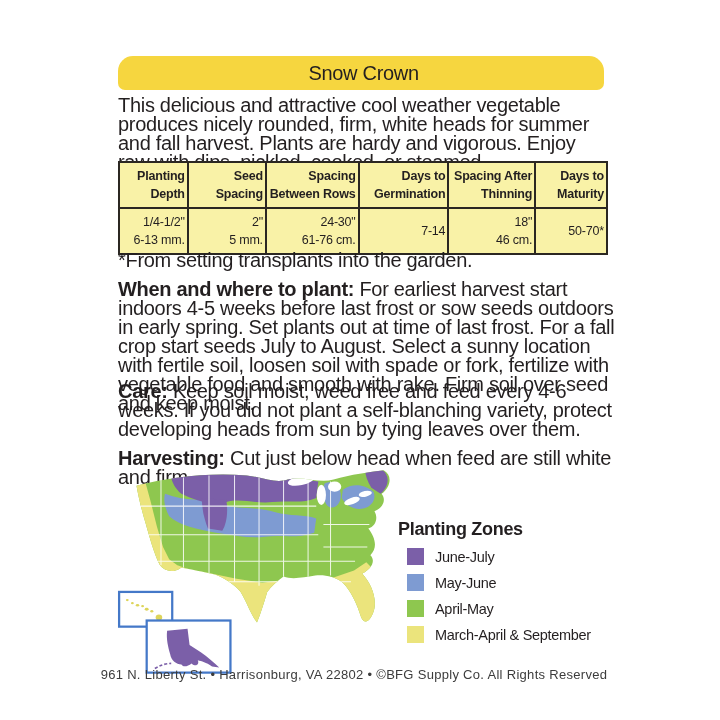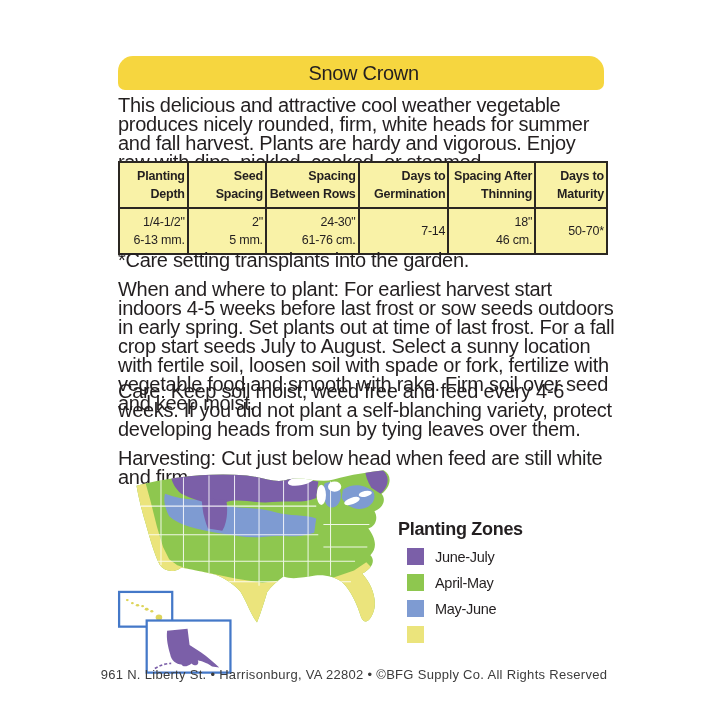--- a/index.html
+++ b/index.html
@@ -24,21 +24,21 @@
   }
   .spec-table th,.spec-table td{
     border:2px solid #2b2722;text-align:right;vertical-align:middle;
     white-space:pre-line;font-size:12.5px;line-height:18px;padding:4px 2px;
     letter-spacing:-0.2px;
   }
   .spec-table th{font-weight:bold;height:34px;}
   .spec-table td{height:28px;}
   .footnote{position:absolute;top:251px;left:0;width:492px;}
   .section{position:absolute;left:0;width:500px;}
-  .section b{font-weight:normal;}
+  .section b{font-weight:bold;}
   .sec-when{top:280px;}
   .sec-care{top:382px;}
   .sec-harvest{top:449px;}
   .map-row{position:absolute;top:467px;left:-4px;width:510px;height:210px;}
   .map-svg{position:absolute;left:0;top:0;}
   .legend{position:absolute;left:284px;top:52px;width:220px;}
   .legend-title{font-size:18px;font-weight:bold;letter-spacing:-0.3px;margin-bottom:8px;}
   .legend-item{display:flex;align-items:center;margin-bottom:9px;font-size:14.5px;letter-spacing:-0.3px;padding-left:9px;}
   .swatch{width:17px;height:17px;margin-right:11px;flex:none;}
   .footer{
@@ -89,21 +89,21 @@
       <td>24-30"
 61-76 cm.</td>
       <td>7-14</td>
       <td>18"
 46 cm.</td>
       <td>50-70*</td>
     </tr>
   </tbody>
     </table>
 
-  <div class="footnote body-text">*Care setting transplants into the garden.</div>
+  <div class="footnote body-text">*From setting transplants into the garden.</div>
 
   <div class="section body-text sec-when">
     <b>When and where to plant:</b>
     <span>For earliest harvest start indoors 4-5 weeks before last frost or sow seeds outdoors in early spring. Set plants out at time of last frost. For a fall crop start seeds July to August. Select a sunny location with fertile soil, loosen soil with spade or fork, fertilize with vegetable food and smooth with rake. Firm soil over seed and keep moist.</span>
   </div>
 
   <div class="section body-text sec-care">
     <b>Care:</b>
     <span>Keep soil moist, weed free and feed every 4-6 weeks. If you did not plant a self-blanching variety, protect developing heads from sun by tying leaves over them.</span>
   </div>
@@ -181,28 +181,29 @@
       </g>
     </svg>
 
     <div class="legend">
       <div class="legend-title">Planting Zones</div>
       <div class="legend-item">
         <span class="swatch" style="background: rgb(123, 95, 168);"></span>
         <span>June-July</span>
       </div>
       <div class="legend-item">
+        <span class="swatch" style="background: rgb(126, 155, 210);"></span>
+        <span>May-June</span>
+      </div>
+      <div class="legend-item">
         <span class="swatch" style="background: rgb(142, 199, 79);"></span>
         <span>April-May</span>
       </div>
       <div class="legend-item">
-        <span class="swatch" style="background: rgb(126, 155, 210);"></span>
-        <span>May-June</span>
-      </div>
-      <div class="legend-item">
         <span class="swatch" style="background: rgb(235, 228, 124);"></span>
+        <span>March-April &amp; September</span>
       </div>
     </div>
   </div>
 
 </div>
 
 <div class="footer">961 N. Liberty St. • Harrisonburg, VA 22802 • ©BFG Supply Co. All Rights Reserved</div>
 
 </body></html>

